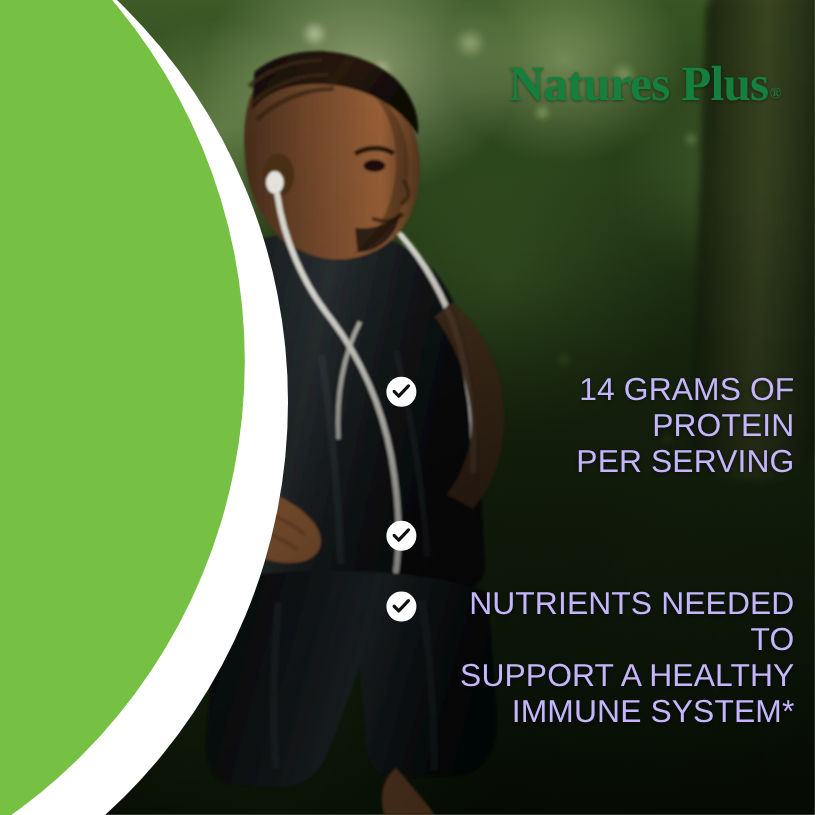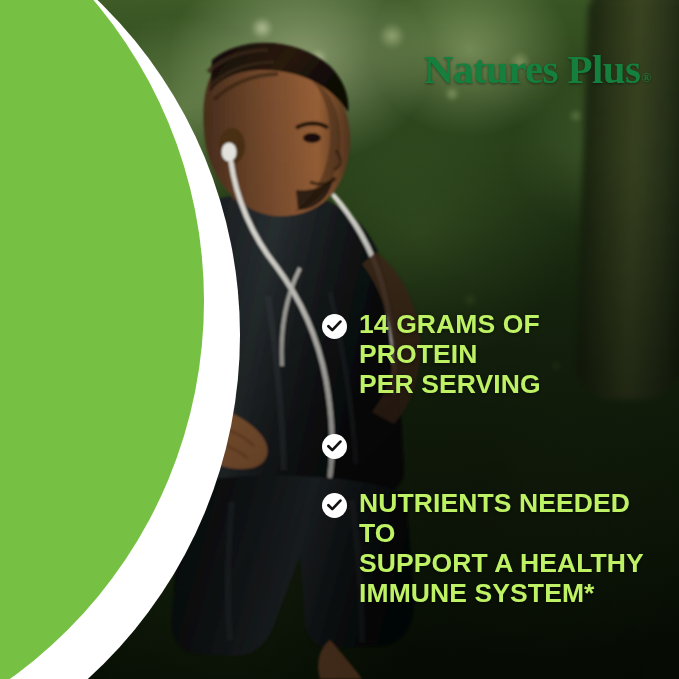--- a/index.html
+++ b/index.html
@@ -143,27 +143,28 @@
     width: 25px; height: 25px;
     border-radius: 50%;
     background: #ffffff;
     margin-top: 4px;
     margin-right: 12px;
     position: relative;
   }
   .check-badge svg { position: absolute; left: 5px; top: 6px; }
 
   .bullet-text {
-    color: #bef264;
+    color: #c4b5fd;
     font-size: 26.5px;
     line-height: 1.13;
-    font-weight: bold;
+    font-weight: normal;
     letter-spacing: 0.1px;
     text-shadow: 0 1px 4px rgba(0,0,0,0.55);
     white-space: pre-line;
+    text-align: right;
   }
 </style>
 </head>
 <body>
 
 <div id="stage">
 
   <div class="photo">
     <div class="forest-base"></div>
     <div class="bokeh"></div>

